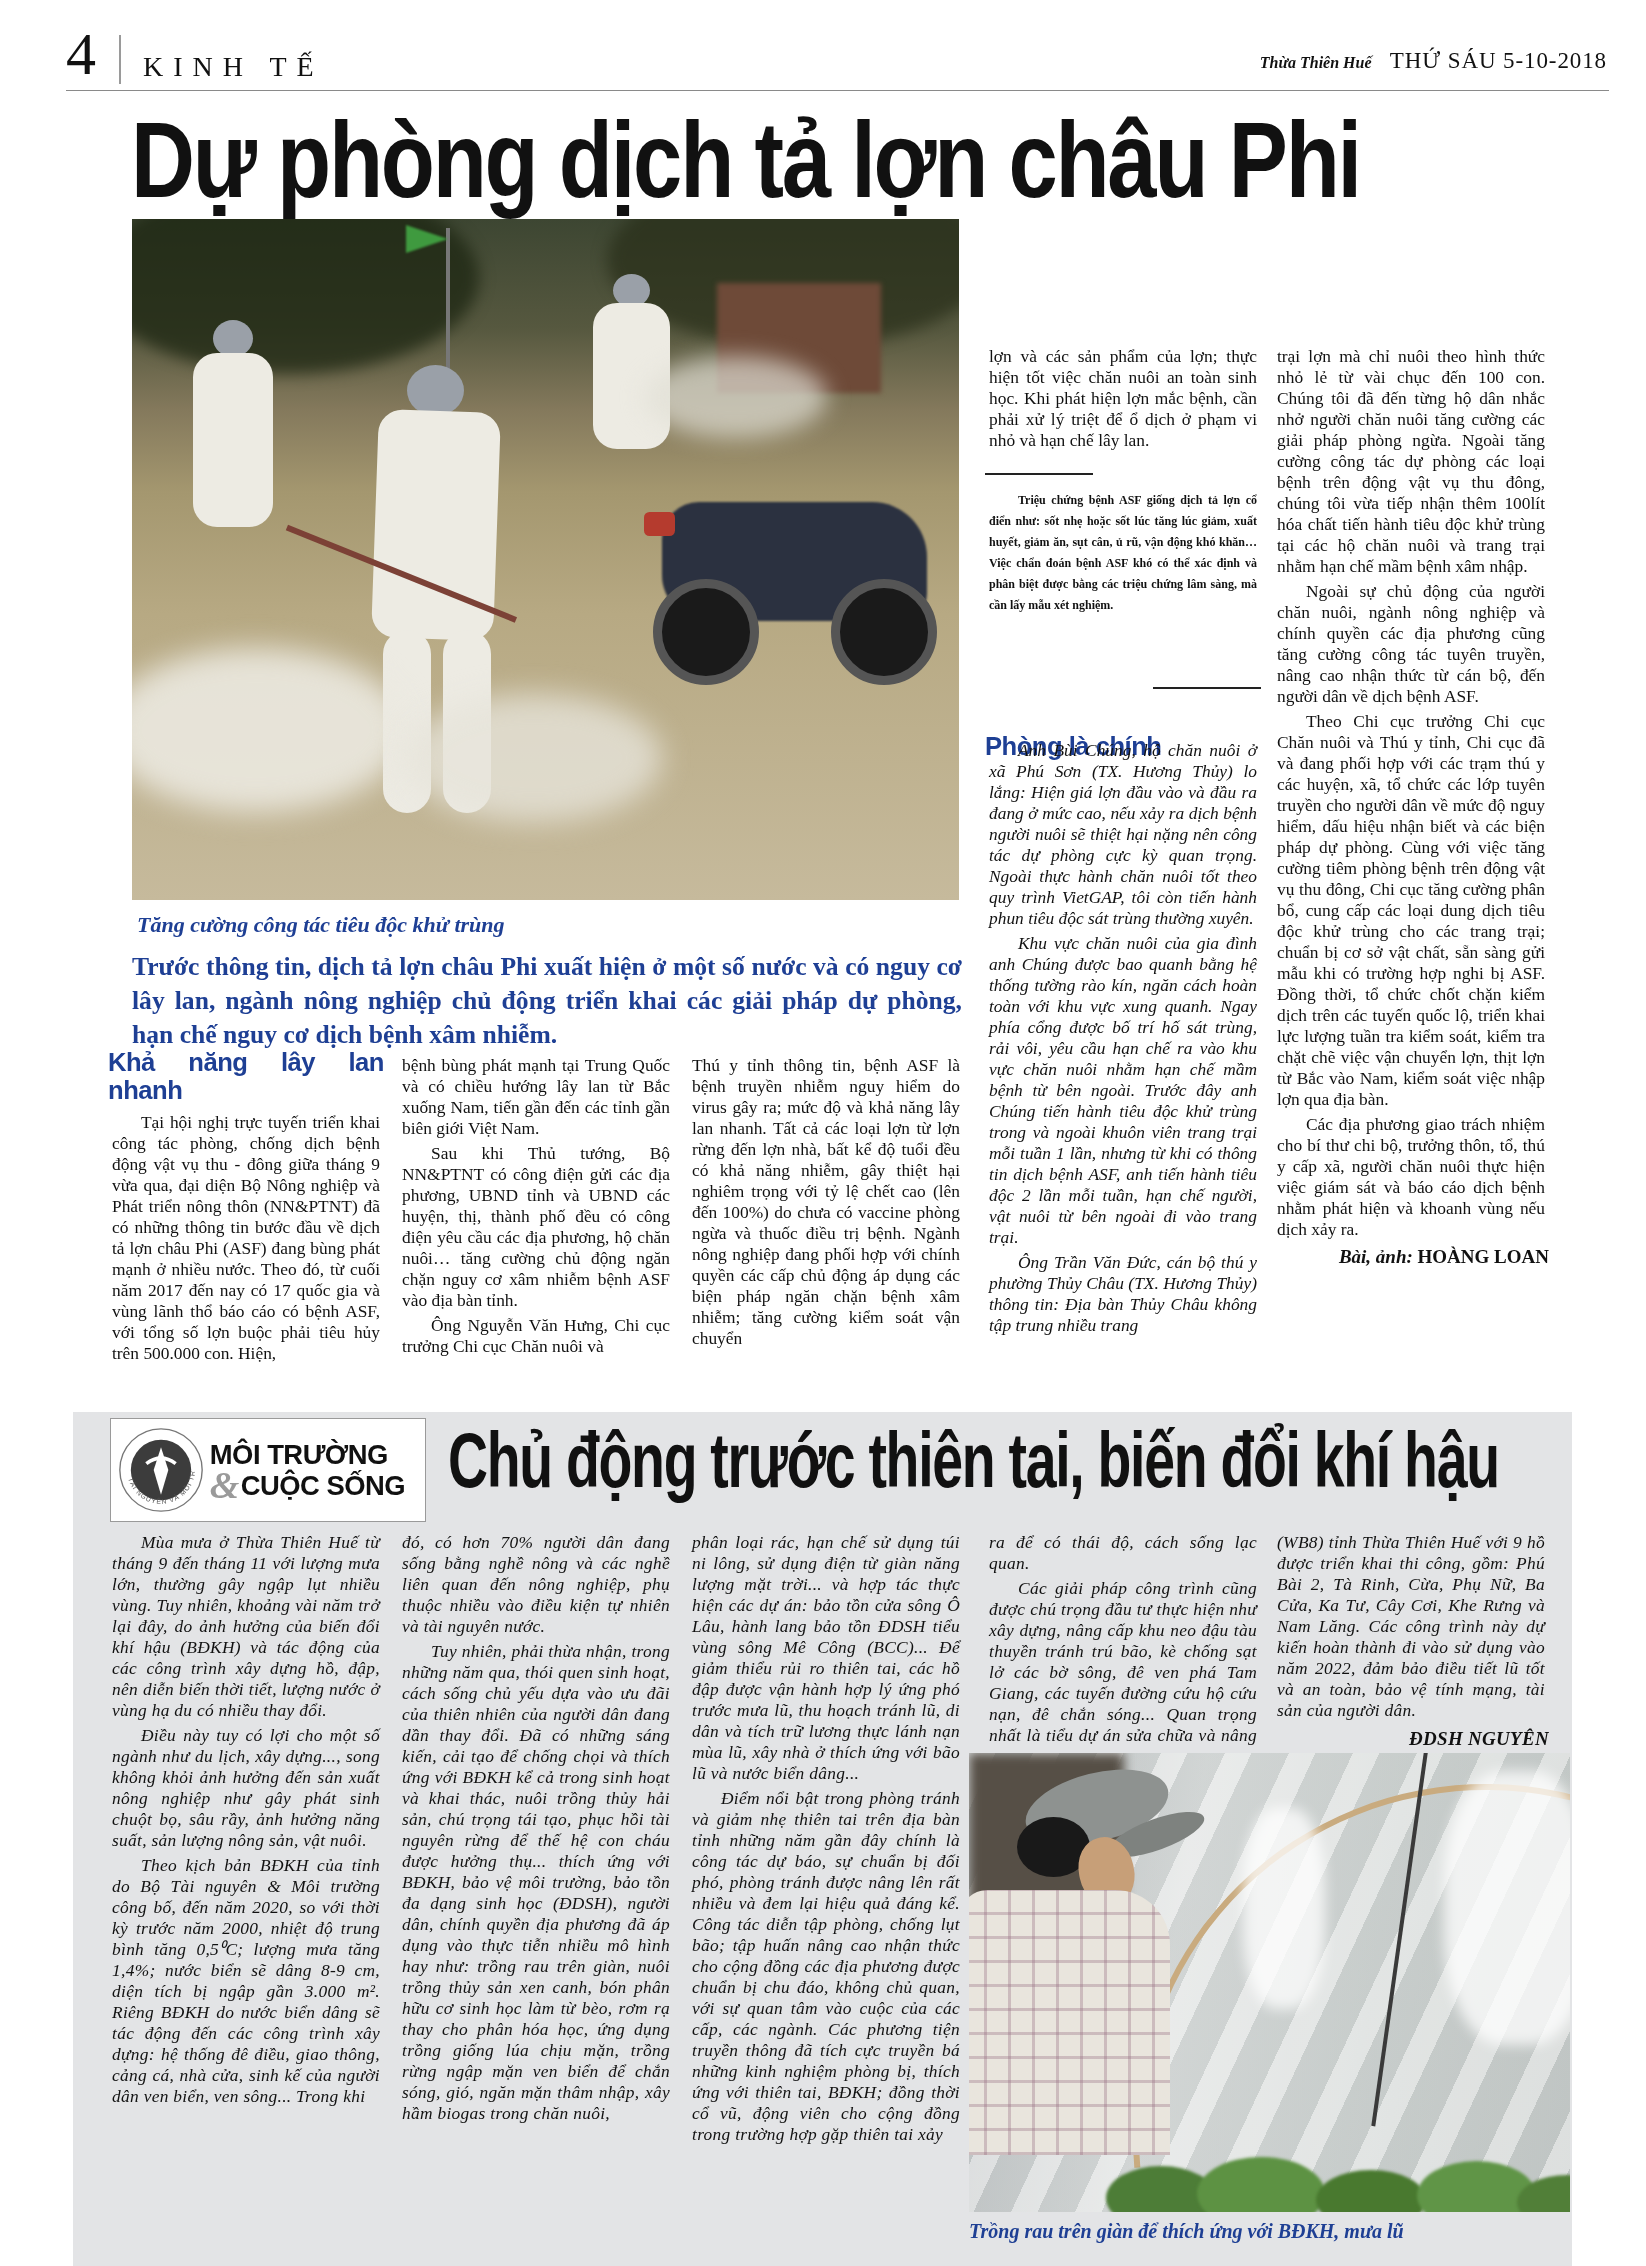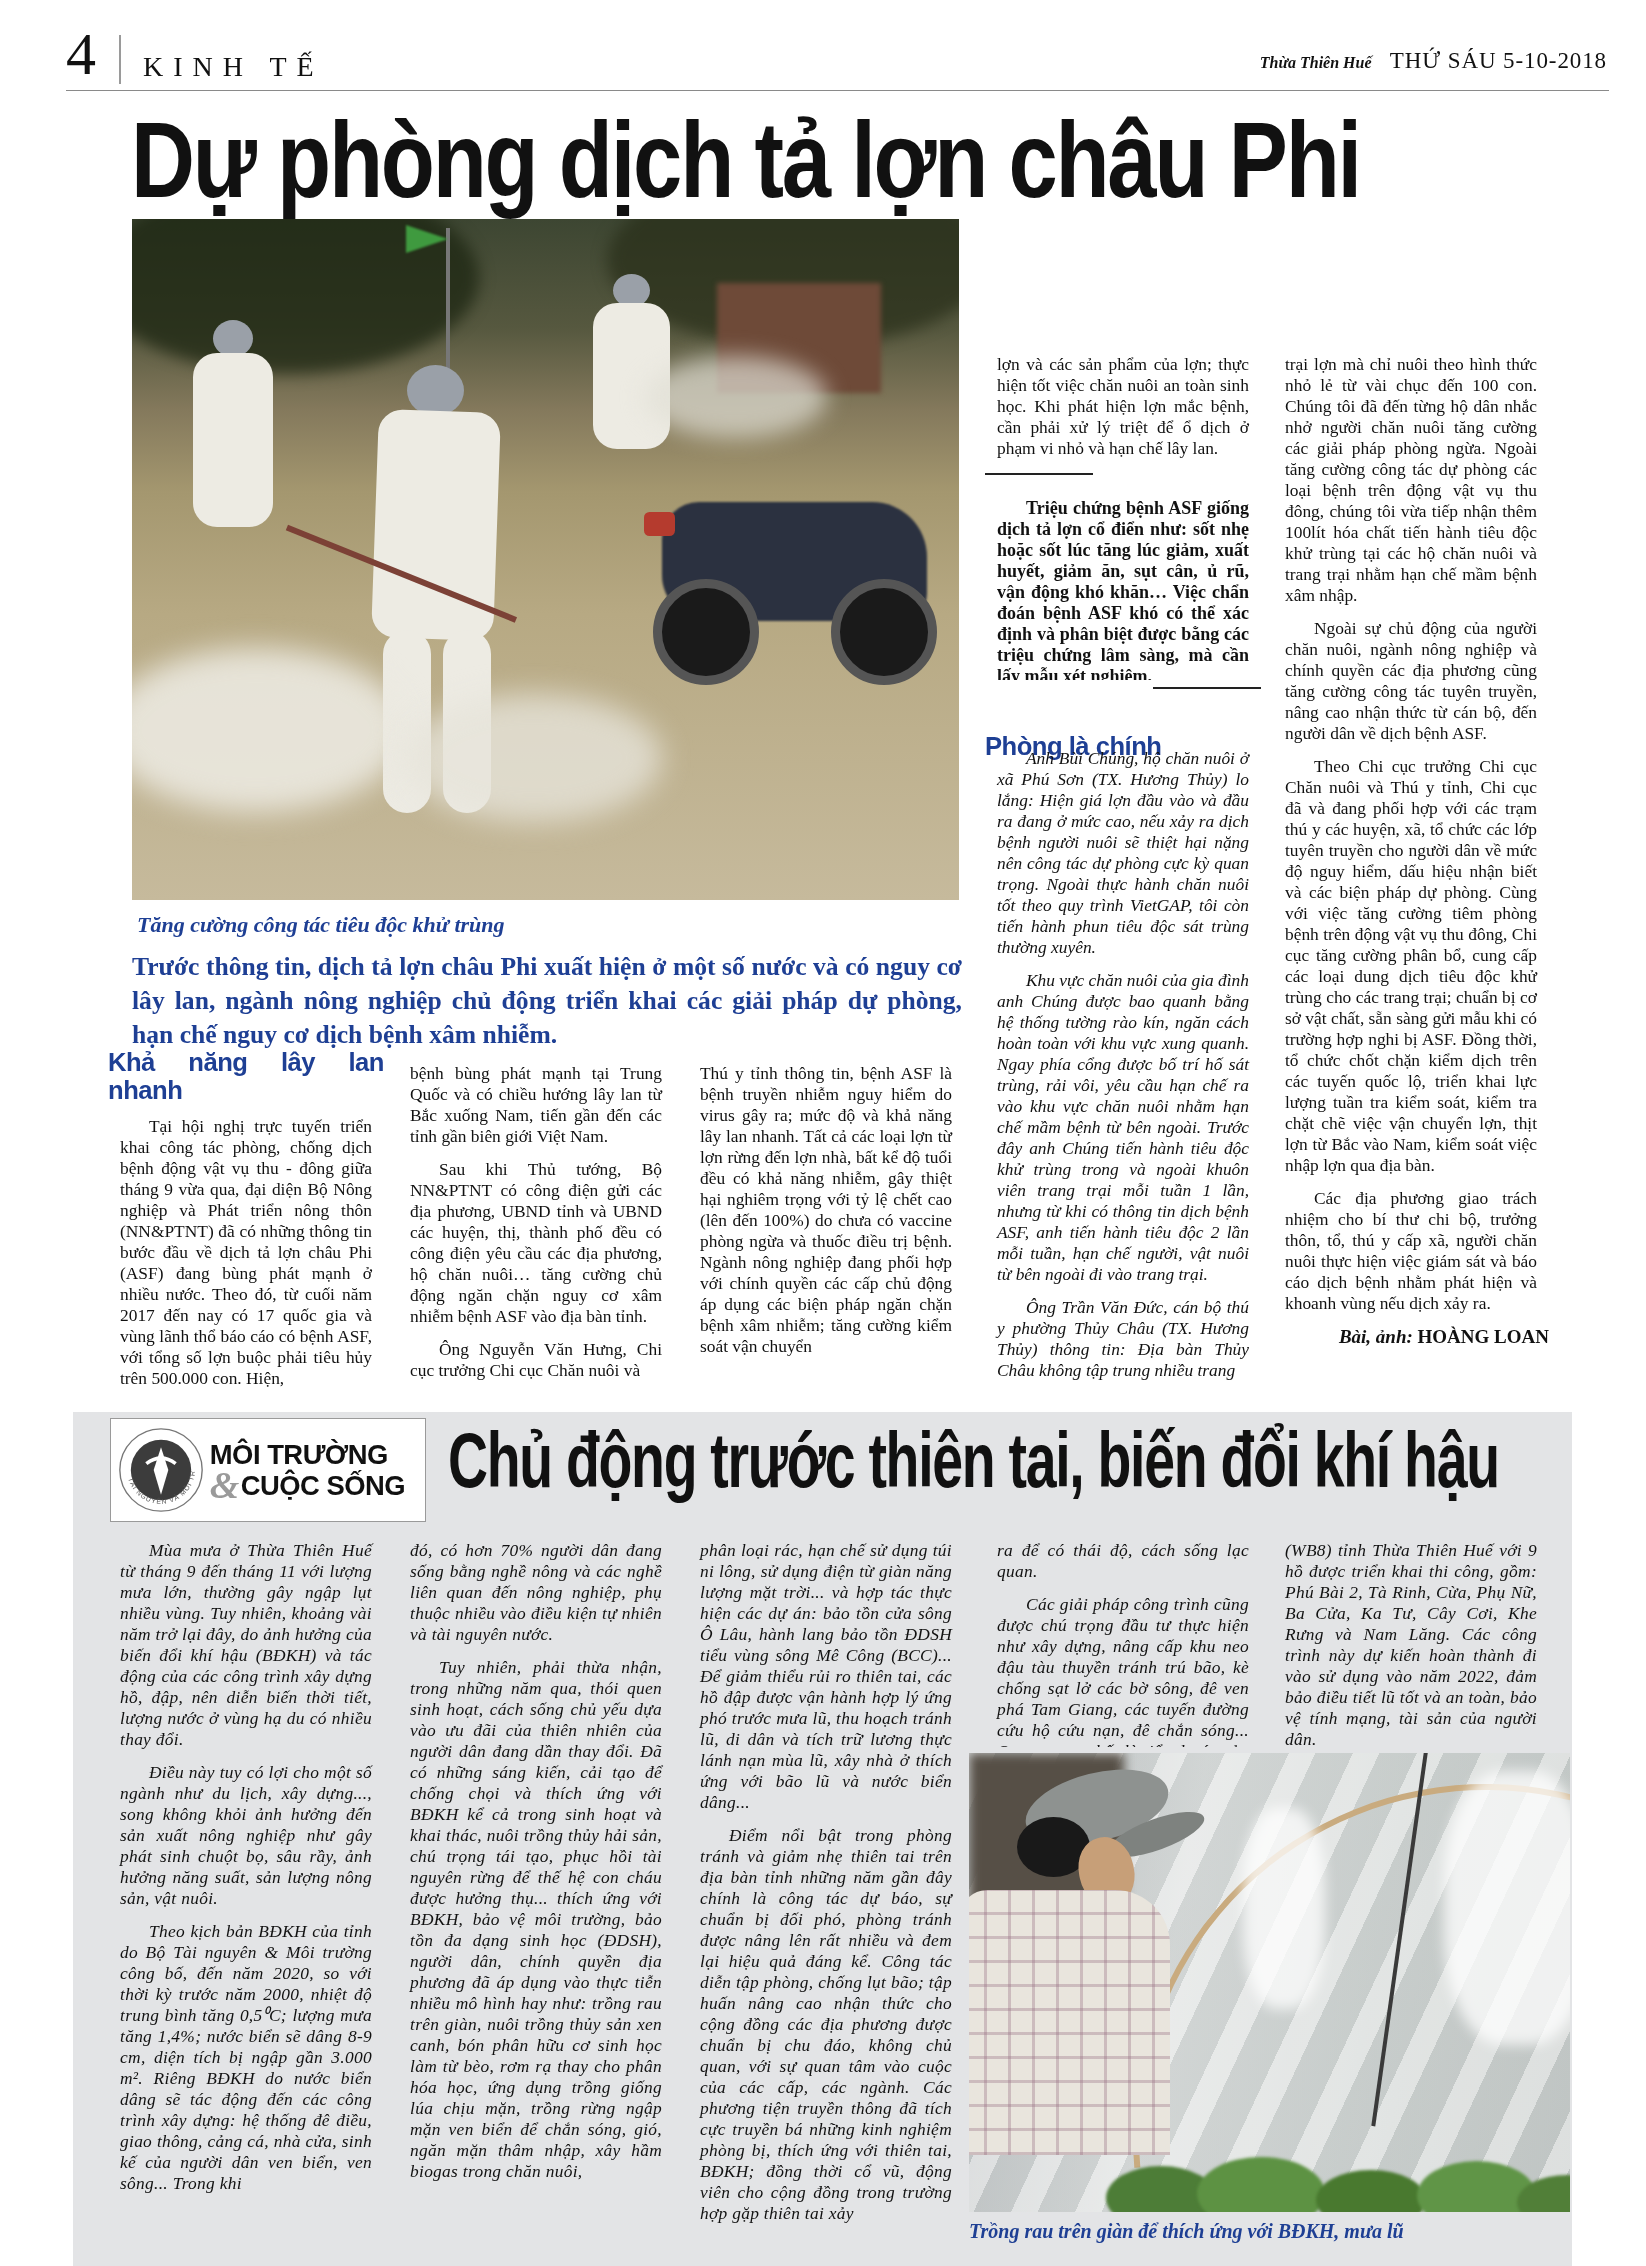--- a/index.html
+++ b/index.html
@@ -26,32 +26,32 @@
              transform:scaleX(0.82);transform-origin:left top;}
   .photo1{position:absolute;left:132px;top:219px;width:827px;height:681px;overflow:hidden;
           background:linear-gradient(180deg,#3d4632 0%,#56583f 16%,#84795c 28%,#a4976f 40%,#b7a983 58%,#c6ba9c 100%);}
   .blob{position:absolute;border-radius:50%;}
   .caption{font-style:italic;font-weight:bold;color:var(--accent);font-size:22px;}
   .caption1{position:absolute;left:137px;top:912px;width:822px;}
   .lead{position:absolute;left:132px;top:950px;width:830px;font-weight:bold;font-size:25.6px;
         line-height:34px;color:var(--accent);text-align:justify;}
 
   .col{position:absolute;width:276px;font-size:17.4px;line-height:21px;text-align:justify;overflow:hidden;}
-  .col p{margin:12px;text-indent:29px;}
+  .col p{margin:4px;text-indent:29px;}
   .col.cont p:first-child{text-indent:0;}
   .subhead{font-family:"Liberation Sans",sans-serif;font-weight:bold;font-size:25.6px;
            color:var(--accent);letter-spacing:-0.5px;margin:0 0 7.3px 0;line-height:1.1;}
   .a1c1{left:108px;top:1048px;height:358px;}
   .a1c2{left:398px;top:1051px;height:356px;}
   .a1c3{left:688px;top:1051px;height:356px;}
   .a1c4top{left:985px;top:342px;height:124px;}
   .boxrule{position:absolute;height:0;border-top:2.7px solid #222;}
   .rule1{left:985px;top:473px;width:108px;}
   .rule2{left:1153px;top:687px;width:108px;}
-  .boxed{left:985px;top:486px;height:194px;font-weight:bold;font-size:18px;line-height:21px;}
+  .boxed{left:985px;top:486px;height:194px;font-weight:bold;font-size:12px;line-height:21px;}
   .a1sub2{position:absolute;left:985px;top:700px;width:276px;margin-top:32px;}
   .a1c4bot{left:985px;top:736px;height:667px;font-style:italic;}
   .a1c5{left:1273px;top:342px;height:1060px;}
   .byline1{margin-top:5.5px;text-align:right;font-size:19px;}
   .byline-label{font-style:italic;font-weight:bold;text-align:center;}
   .byline-name{font-weight:bold;}
 
   
   .p1-trees-l{left:-37px;top:-37px;width:384px;height:192px;background:rgba(28,38,18,0.75);filter:blur(7.3px);}
   .p1-trees-r{left:475px;top:-46px;width:384px;height:174px;background:rgba(40,46,24,0.7);filter:blur(7.3px);}

